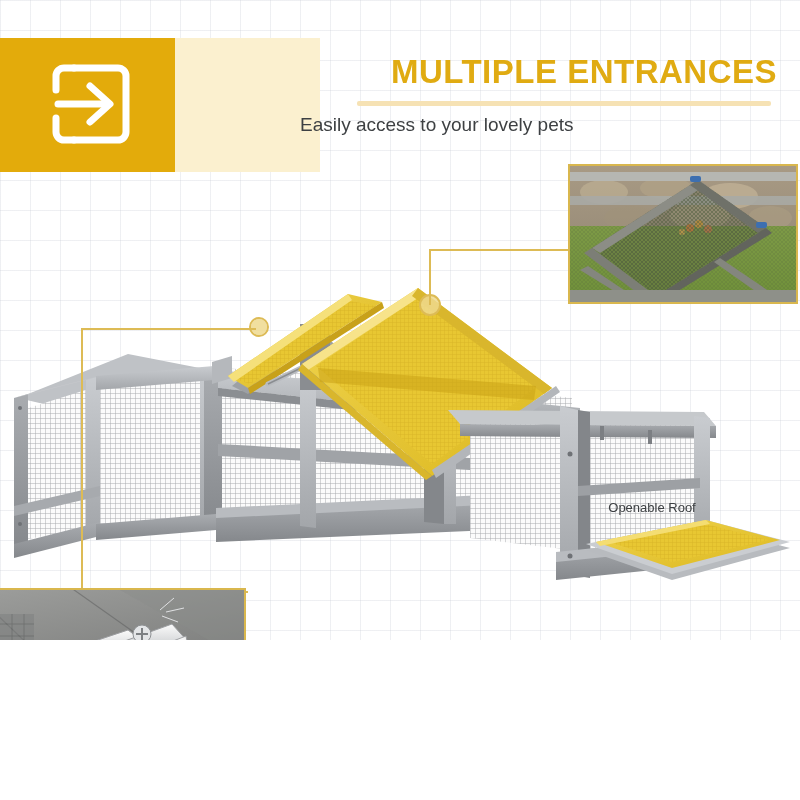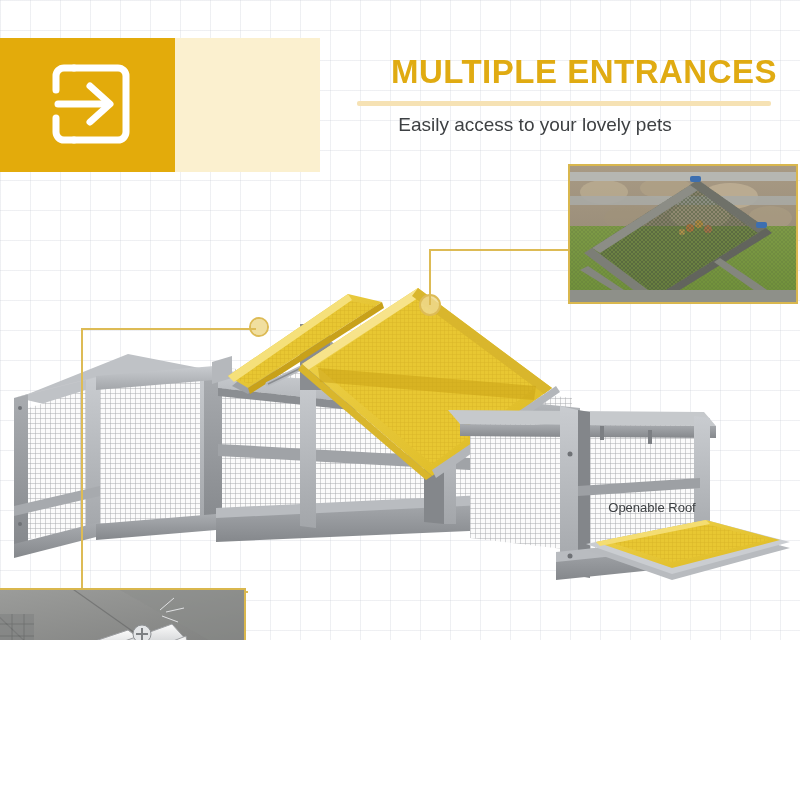--- a/index.html
+++ b/index.html
@@ -39,21 +39,21 @@
     color:#e0ab12;
     line-height:1.1;
     white-space:nowrap;
   }
   .hdr-rule{
     position:absolute;left:357px;top:101px;width:414px;height:5px;
     background:#f6e2b4;border-radius:2px;
   }
   .hdr-sub{
     position:absolute;left:300px;top:114px;width:470px;
-    text-align:center;
+    text-align:left;
     font-size:19px;color:#3d4043;font-weight:400;
     white-space:nowrap;
   }
 
   
   .callout-svg{position:absolute;left:0;top:0;width:800px;height:800px;pointer-events:none;}
 
   
   .inset{position:absolute;}
   .inset .frame{

